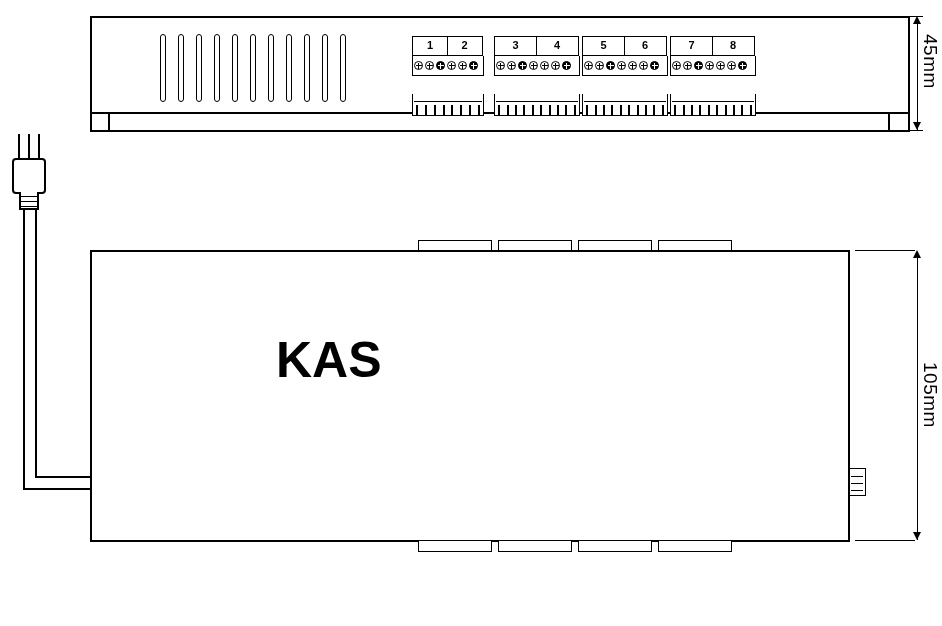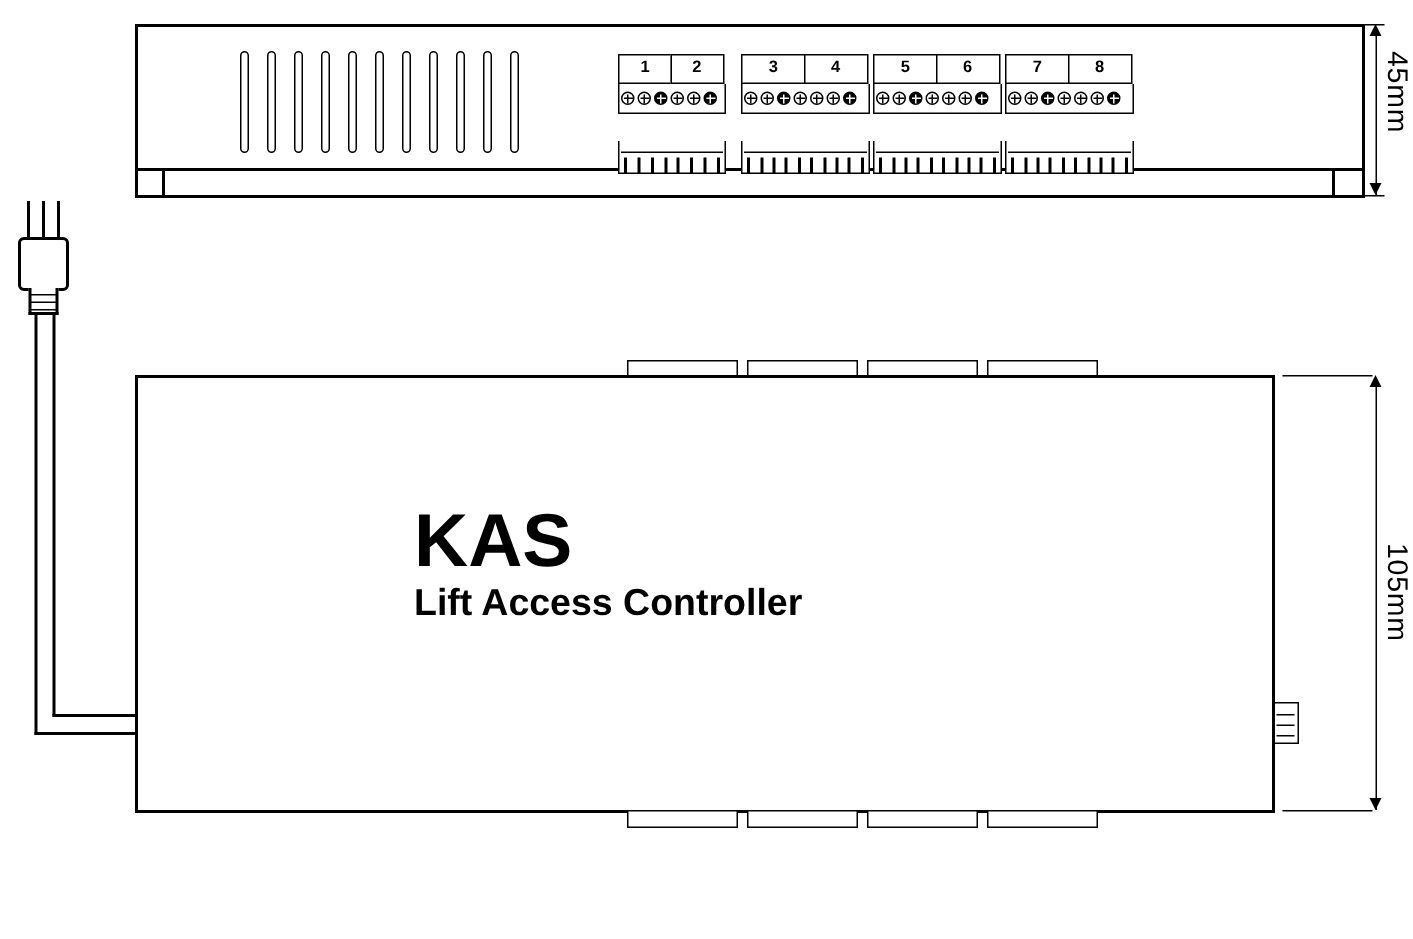--- a/index.html
+++ b/index.html
@@ -483,21 +483,20 @@
   <div class="mount-tab tab-bottom" style="left:578px;"></div>
   <div class="mount-tab tab-bottom" style="left:658px;"></div>
 
   <div class="abs" id="side-nub"></div>
   <div class="nub-line" style="top:476px;"></div>
   <div class="nub-line" style="top:483px;"></div>
   <div class="nub-line" style="top:490px;"></div>
 
   <div class="abs" id="brand-block">
     <div id="brand-name">KAS</div>
-    <div class="brand-line">Lift Access Controller</div>
   </div>
 
   <div class="abs" id="dim-105">
     <div class="ext-line" style="left:-40px; top:0px; width:60px;"></div>
     <div class="ext-line" style="left:-40px; top:290px; width:60px;"></div>
     <div class="vline" style="left:22px; top:2px; height:288px;"></div>
     <div class="arrow arrow-up" style="left:18px; top:0px;"></div>
     <div class="arrow arrow-down" style="left:18px; top:282px;"></div>
     <div class="dim-text-v" style="left:24px; top:112px;">105mm</div>
   </div>

